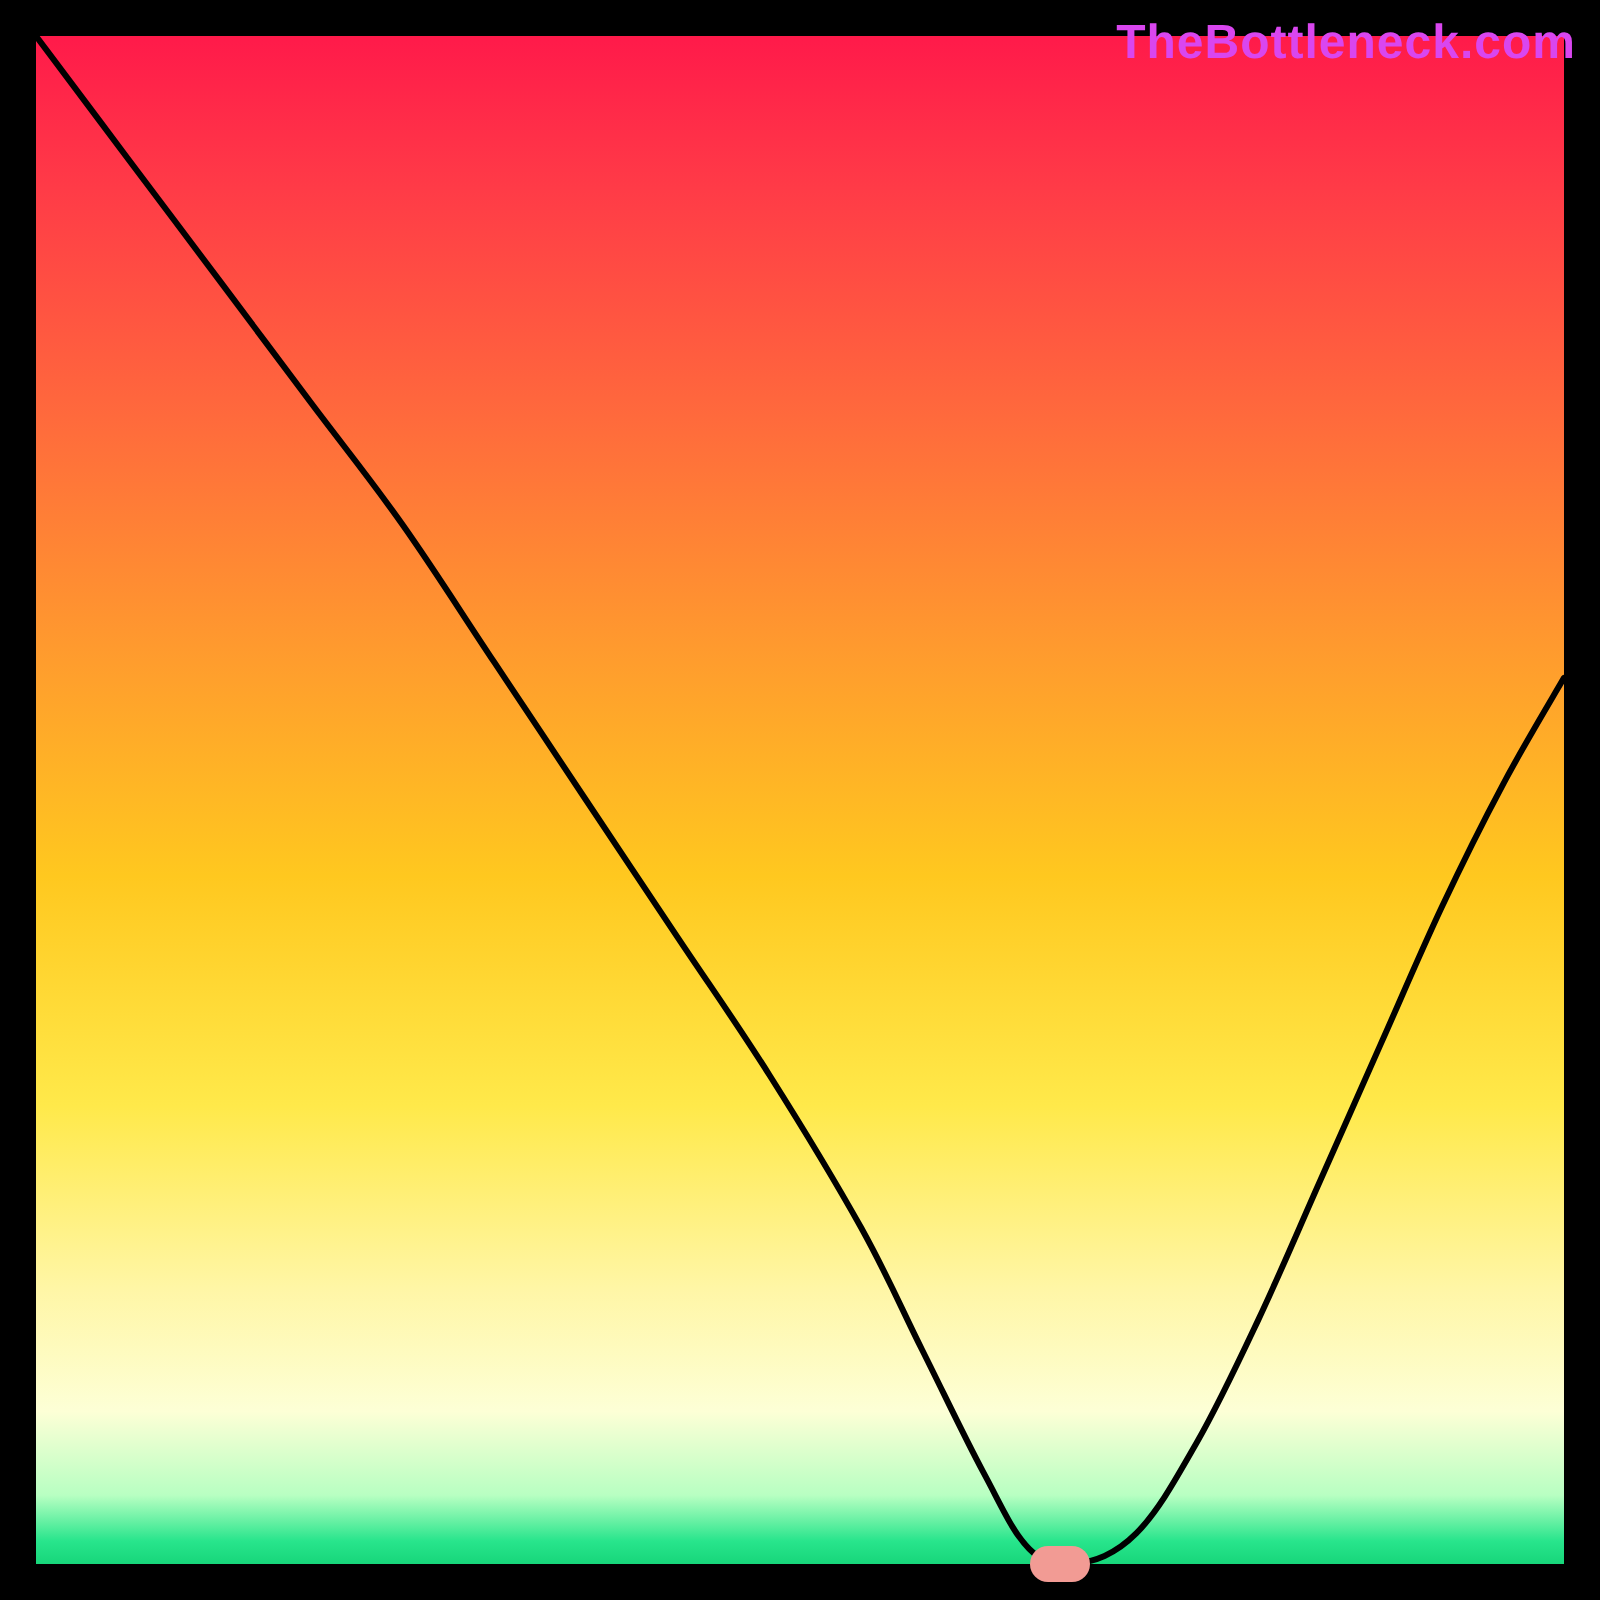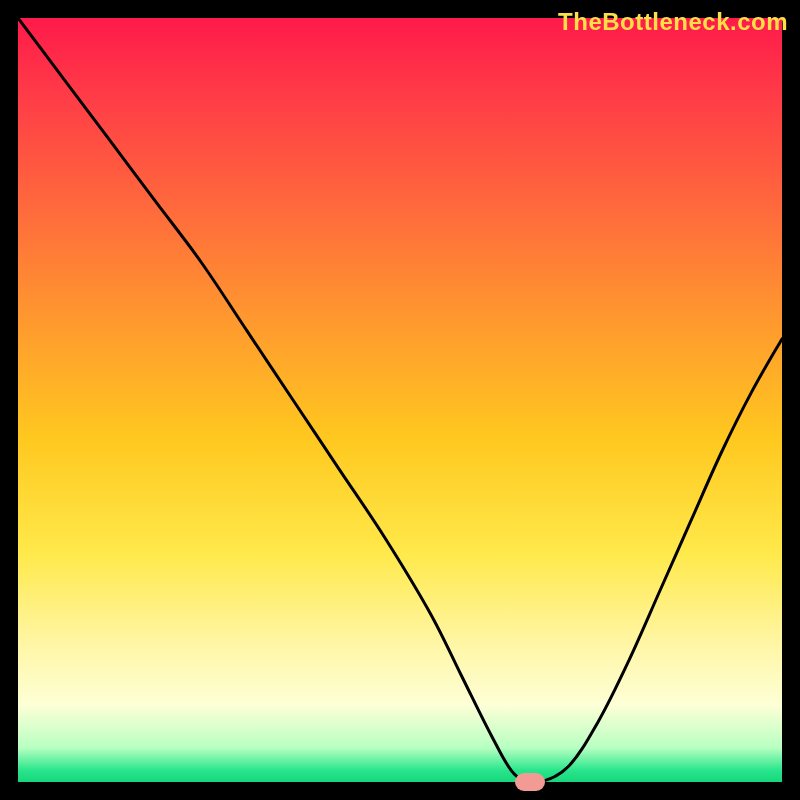--- a/index.html
+++ b/index.html
@@ -14,21 +14,21 @@
   .stage {
     position: relative;
     width: 800px;
     height: 800px;
     background: #000;
   }
   .watermark {
     position: absolute;
     top: 8px;
     right: 12px;
-    color: #fde047;
+    color: #d946ef;
     font-size: 24px;
     font-weight: 600;
     letter-spacing: 0.5px;
     z-index: 10;
   }
   .plot-wrap {
     position: absolute;
     left: 18px;
     top: 18px;
     width: 764px;

